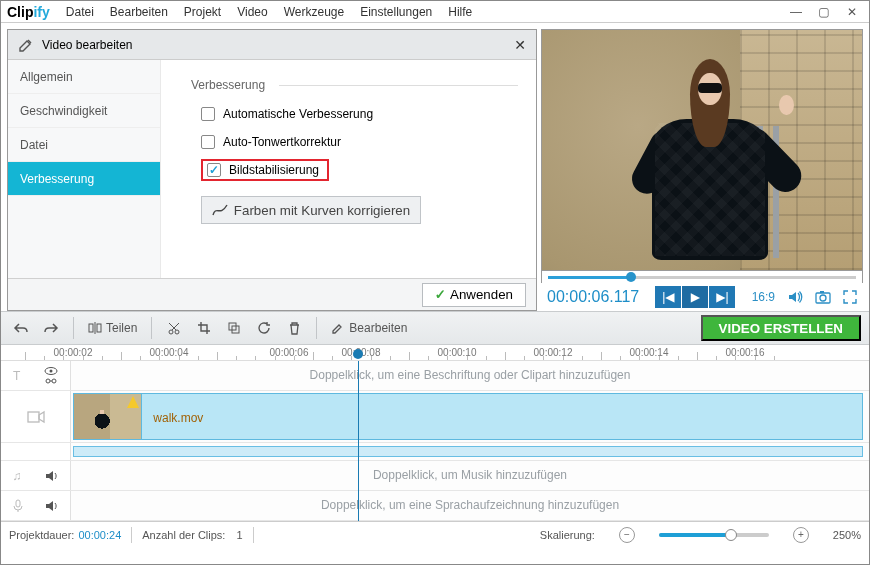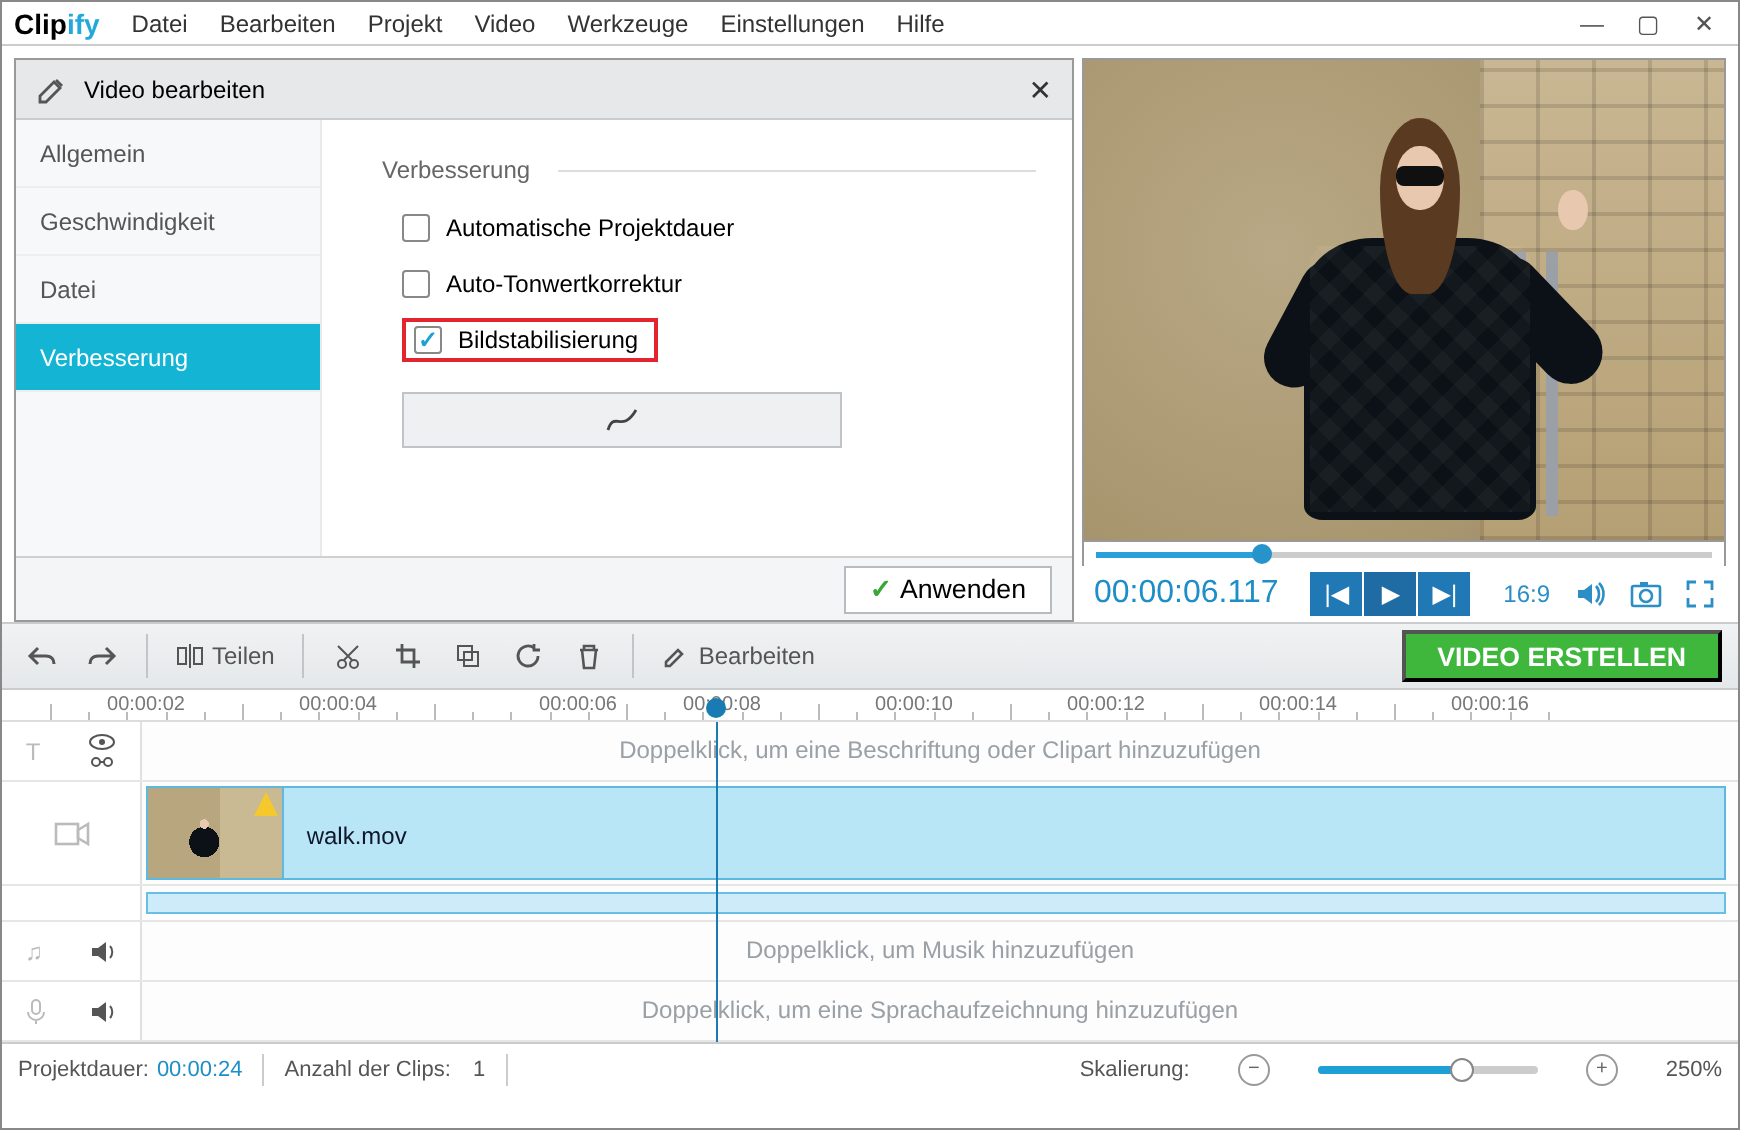--- a/index.html
+++ b/index.html
@@ -77,21 +77,21 @@
   .thead { width:70px; display:flex; align-items:center; justify-content:space-around; border-right:1px solid #e0e0e0; color:#666;}
   .thead .dim { color:#bbb;}
   .tlane { flex:1; position:relative; background:#fdfdfd;}
   .clip-area { position:absolute; left:2px; top:2px; bottom:2px; width:790px; background:#B9E6F6; border:1px solid #5EB9DF;}
   .clip-thumb { width:68px; height:100%; background:#9b8a6a; display:inline-block; vertical-align:top; position:relative; border-right:1px solid #5EB9DF;}
   .clip-thumb:before{content:"";position:absolute;inset:0;background:
     radial-gradient(circle at 42% 40%,#e8c8ae 0 5%,transparent 5%),
     radial-gradient(circle at 42% 60%,#0b1116 0 16%,transparent 16%),
     linear-gradient(90deg,#b8a67f 0 54%,#caba93 54% 100%);}
   .clip-warn{position:absolute; top:2px; right:2px; width:12px; height:12px; background:#f5c92b; clip-path:polygon(50% 0,100% 100%,0 100%);}
-  .clip-label { color:#0f172a; padding-left:8px; line-height:48px;margin-top:40px;}
+  .clip-label { color:#a16207; padding-left:8px; line-height:48px;margin-top:40px;}
   .thin-bar { position:absolute; left:2px; right:6px; top:20%; height:60%; background:#CDEBF8; border:1px solid #69BEE4;}
   .hint { color:#9aa0a5; text-align:center; line-height:28px;}
   .playhead { position:absolute; left:357px; top:0; bottom:0; width:1px; background:#1a7bb3; z-index:5;}
   .playhead:before { content:""; position:absolute; top:-12px; left:-5px; width:10px; height:10px; background:#1a7bb3; border-radius:50%;}
   .status { height:26px; border-top:1px solid #ccc; display:flex; align-items:center; font-size:11px; color:#555; padding:0 8px; gap:4px;}
   .status .sep { width:1px; height:16px; background:#ccc; margin:0 6px;}
   .scale { margin-left:auto; display:flex; align-items:center; gap:24px;}
   .slider { width:110px; height:4px; background:#ccc; position:relative; border-radius:2px;}
   .slider .fill{position:absolute; left:0; top:0; bottom:0; width:62%; background:#1E9FD6; border-radius:2px;}
   .slider .knob{position:absolute; left:60%; top:-4px; width:12px; height:12px; background:#fff; border:1px solid #888; border-radius:50%;}
@@ -135,37 +135,38 @@
         <div class="side-tab">Allgemein</div>
         <div class="side-tab">Geschwindigkeit</div>
         <div class="side-tab">Datei</div>
         <div class="side-tab active">Verbesserung</div>
       </div>
       <div class="form-area">
         <div class="group-label">Verbesserung</div>
         <div id="opts">
             <div class="check-row">
               <span class="checkbox"></span>
-              <span>Automatische Projektdauer</span>
+              <span>Automatische Verbesserung</span>
             </div>
             <div class="check-row">
               <span class="checkbox"></span>
               <span>Auto-Tonwertkorrektur</span>
             </div>
             <div class="check-row">
               <span class="highlighted">
                 <span class="checkbox checked"></span>
                 <span>Bildstabilisierung</span>
               </span>
             </div>
           </div>
         <button class="curves-btn">
           <svg width="16" height="14" viewBox="0 0 16 14">
               <path d="M1 12 C4 2,8 14,15 2" fill="none" stroke="#444" stroke-width="1.4"></path>
             </svg>
+          <span>Farben mit Kurven korrigieren</span>
         </button>
       </div>
     </div>
     <div class="apply-bar">
       <button class="apply-btn">
           <span class="ck">✓</span>
           <span>Anwenden</span>
         </button>
     </div>
   </div>

